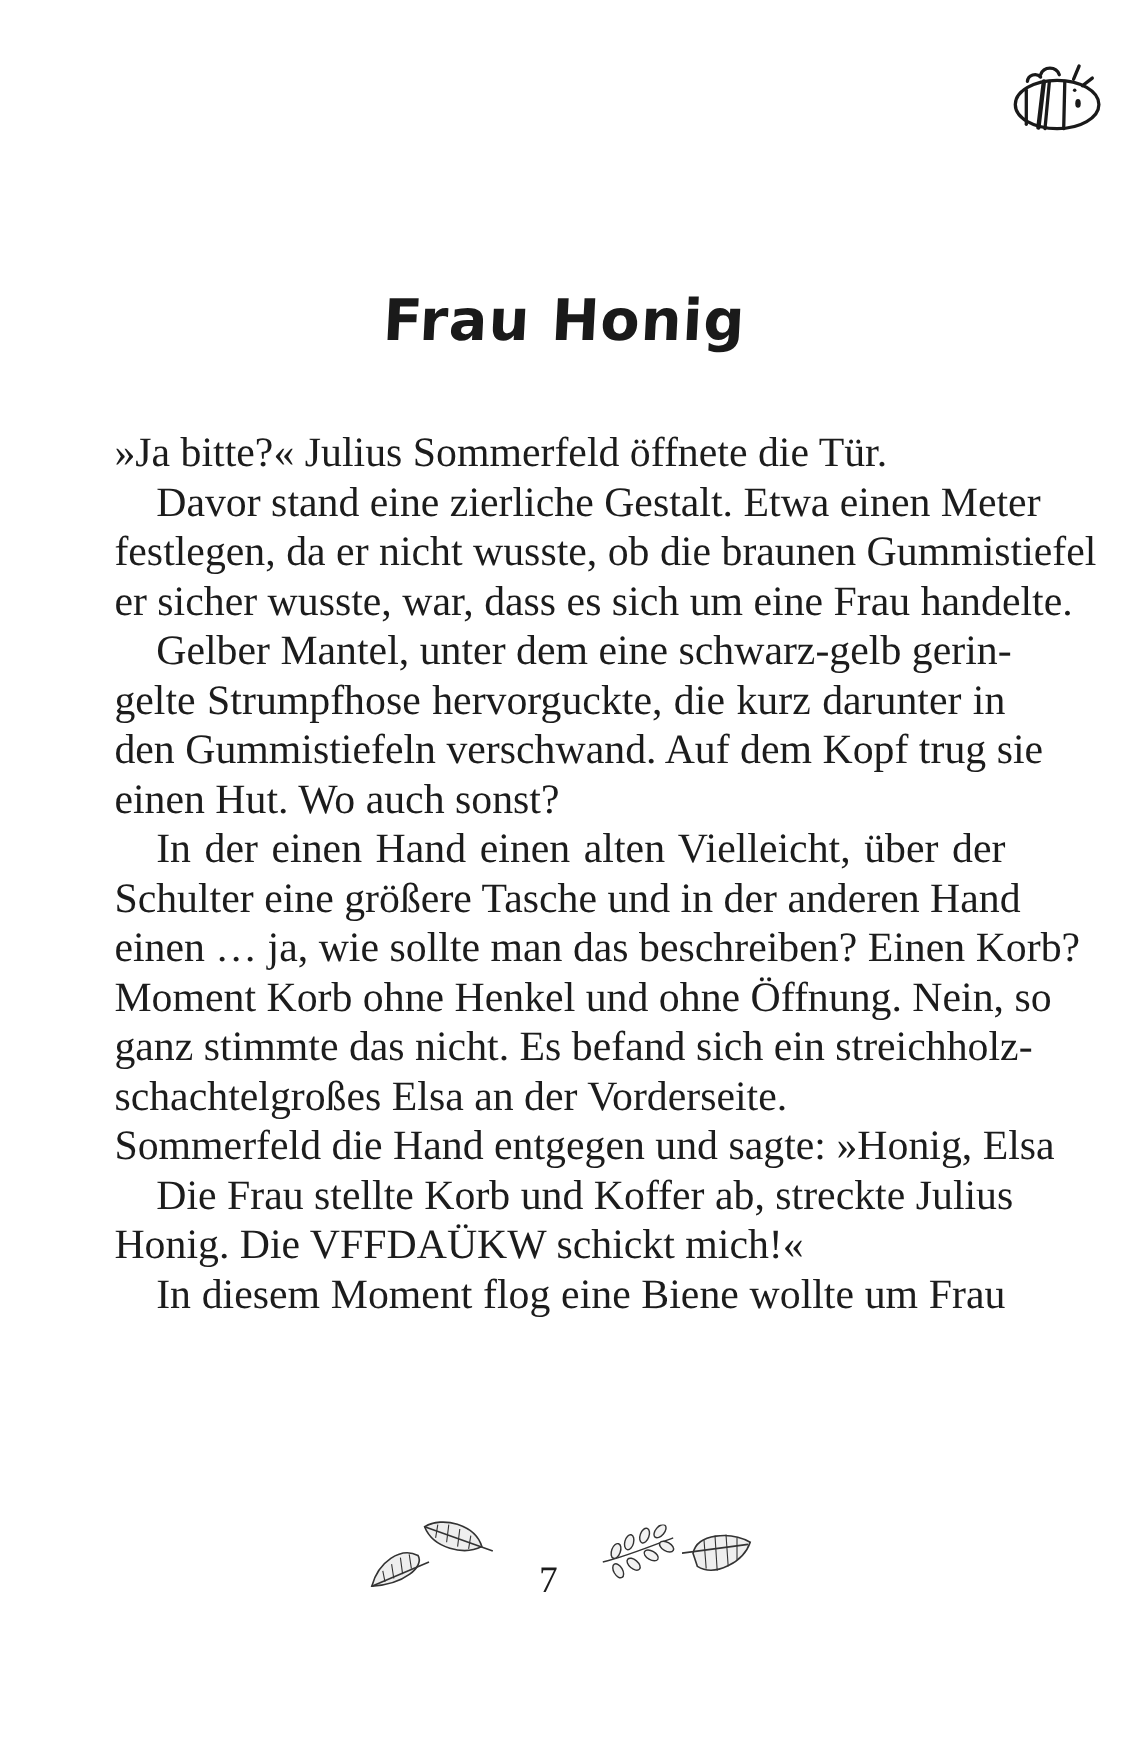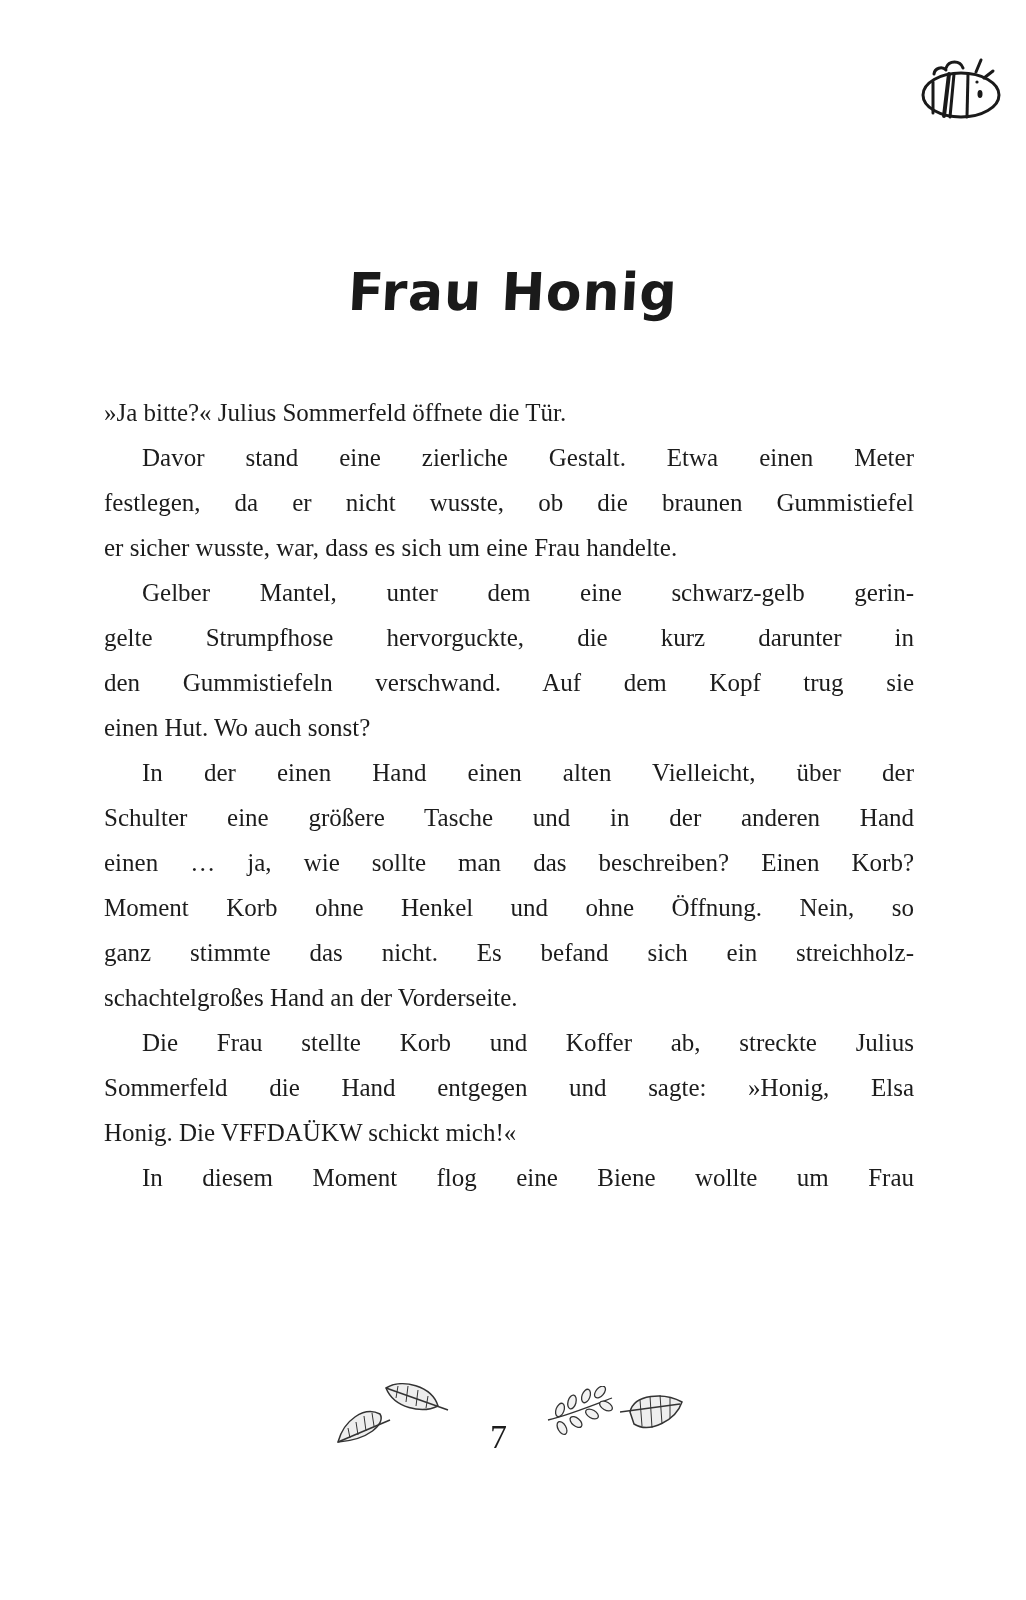--- a/index.html
+++ b/index.html
@@ -1,20 +1,20 @@
 <!DOCTYPE html>
 <html><head>
 <meta charset="utf-8">
 <style>
   html, body { margin: 0; padding: 0; background: #ffffff; }
   body { width: 1026px; height: 1600px; position: relative; overflow: hidden; font-family: "Liberation Serif", "DejaVu Serif", serif; color: #1c1c1c; }
   .bee { position: absolute; left: 918px; top: 50px; width: 86px; height: 72px; }
   .chapter-title { position: absolute; left: 0; width: 1026px; top: 262px; text-align: center; font-family: "DejaVu Sans", sans-serif; font-weight: bold; font-size: 52px; letter-spacing: 1px; color: #1a1a1a; transform: skewX(-3deg); }
   .body-text { position: absolute; left: 104px; top: 390px; width: 810px; }
-  .line { height: 45px; line-height: 45px; font-size: 25px; white-space: nowrap; text-align: justify; text-align-last: justify; }
+  .line { height: 45px; line-height: 45px; font-size: 38px; white-space: nowrap; text-align: justify; text-align-last: justify; }
   .line.indent { padding-left: 38px; }
   .line.last { text-align-last: left; }
   .footer { position: absolute; left: 0; top: 1380px; width: 1026px; height: 90px; }
   .page-number { position: absolute; left: 490px; top: 1418px; font-size: 34px; color: #1c1c1c; }
   .leaf { position: absolute; }
 </style>
 </head>
 <body>
 
 <svg class="bee" viewBox="0 0 86 72">
@@ -42,23 +42,23 @@
     <div class="line last">er sicher wusste, war, dass es sich um eine Frau handelte.</div>
     <div class="line indent">Gelber Mantel, unter dem eine schwarz-gelb gerin-</div>
     <div class="line">gelte Strumpfhose hervorguckte, die kurz darunter in</div>
     <div class="line">den Gummistiefeln verschwand. Auf dem Kopf trug sie</div>
     <div class="line last">einen Hut. Wo auch sonst?</div>
     <div class="line indent">In der einen Hand einen alten Vielleicht, über der</div>
     <div class="line">Schulter eine größere Tasche und in der anderen Hand</div>
     <div class="line">einen … ja, wie sollte man das beschreiben? Einen Korb?</div>
     <div class="line">Moment Korb ohne Henkel und ohne Öffnung. Nein, so</div>
     <div class="line">ganz stimmte das nicht. Es befand sich ein streichholz-</div>
-    <div class="line last">schachtelgroßes Hand an der Vorderseite.</div>
+    <div class="line last">schachtelgroßes Elsa an der Vorderseite.</div>
+    <div class="line">Sommerfeld die Hand entgegen und sagte: »Honig, Elsa</div>
     <div class="line indent">Die Frau stellte Korb und Koffer ab, streckte Julius</div>
-    <div class="line">Sommerfeld die Hand entgegen und sagte: »Honig, Elsa</div>
     <div class="line last">Honig. Die VFFDAÜKW schickt mich!«</div>
     <div class="line indent">In diesem Moment flog eine Biene wollte um Frau</div>
   </div>
 
 <div class="footer">
   <svg class="leaf" style="left:334px; top:18px;" width="60" height="48" viewBox="0 0 60 48">
     <g fill="#eeeeee" stroke="#333" stroke-width="1.5">
       <path d="M4 44 C10 22, 30 8, 46 16 C52 26, 34 42, 4 44 Z"></path>
       <path d="M4 44 L56 22" fill="none"></path>
       <path d="M16 40 L14 30 M24 37 L22 24 M32 33 L30 18 M40 28 L38 15" fill="none" stroke-width="1"></path>

